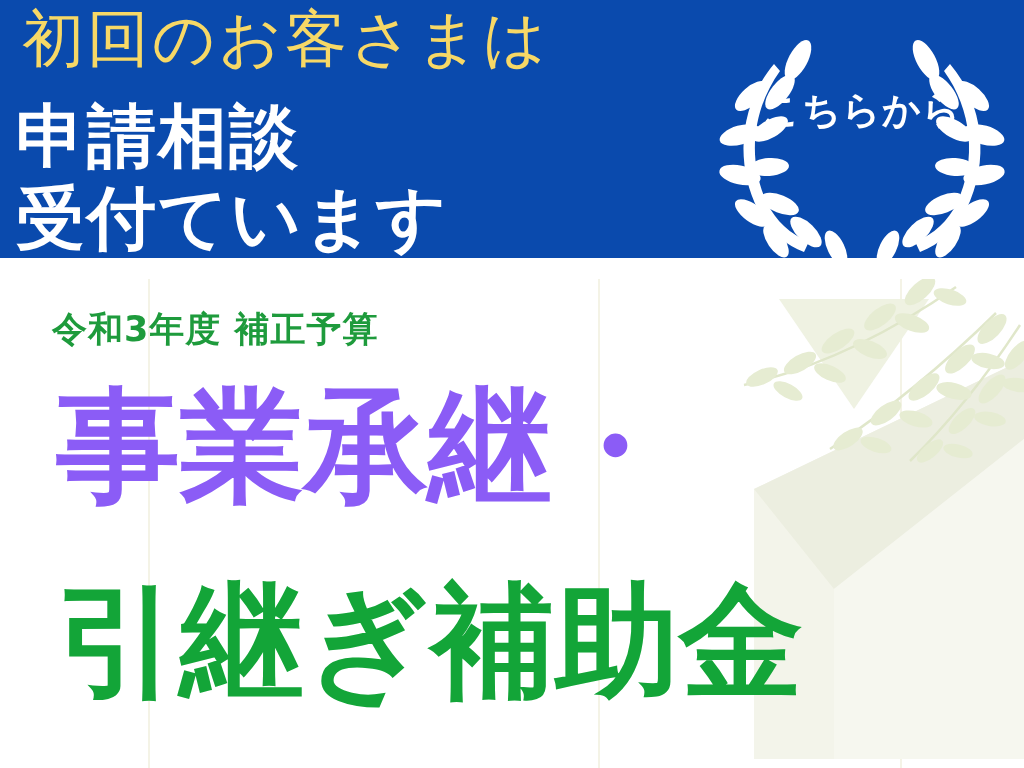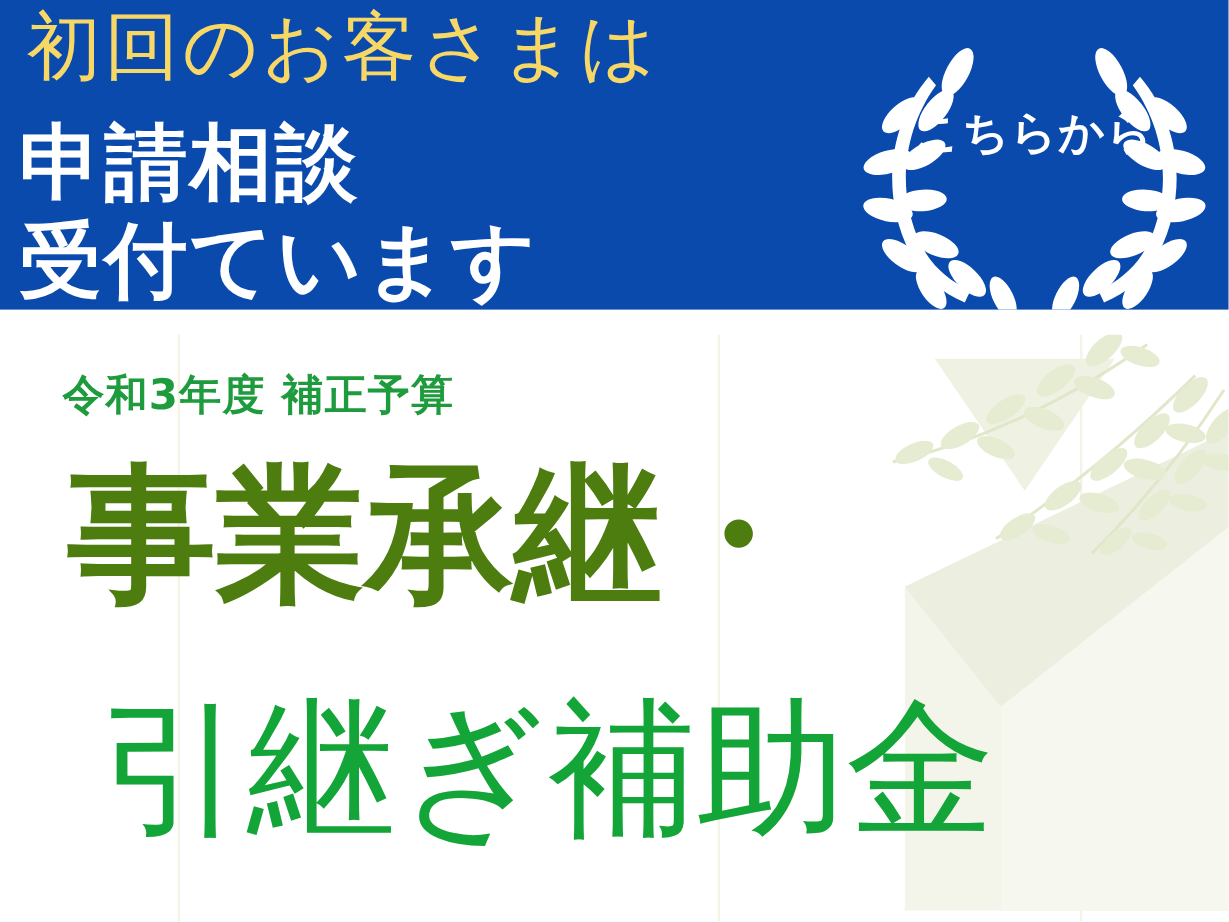--- a/index.html
+++ b/index.html
@@ -124,35 +124,34 @@
     color:#1e9b3c;
     white-space:nowrap;
   }
 
   #main-line1 {
     position:absolute;
     left:56px; top:105px;
     font-size:124px;
     font-weight:bold;
     letter-spacing:0px;
-    color:#4d7c0f;
+    color:#8b5cf6;
     white-space:nowrap;
     line-height:1.0;
   }
 
   #main-line2 {
     position:absolute;
     left:56px; top:300px;
     font-size:124px;
-    font-weight:normal;
+    font-weight:bold;
     letter-spacing:0px;
     color:#13a538;
     white-space:nowrap;
     line-height:1.0;
-    margin-left:26px;
   }
 </style>
 </head>
 <body>
 
 <div id="banner">
 
   <div id="blue-band">
 
     <div id="line-shokai" class="jp">初回のお客さまは</div>

